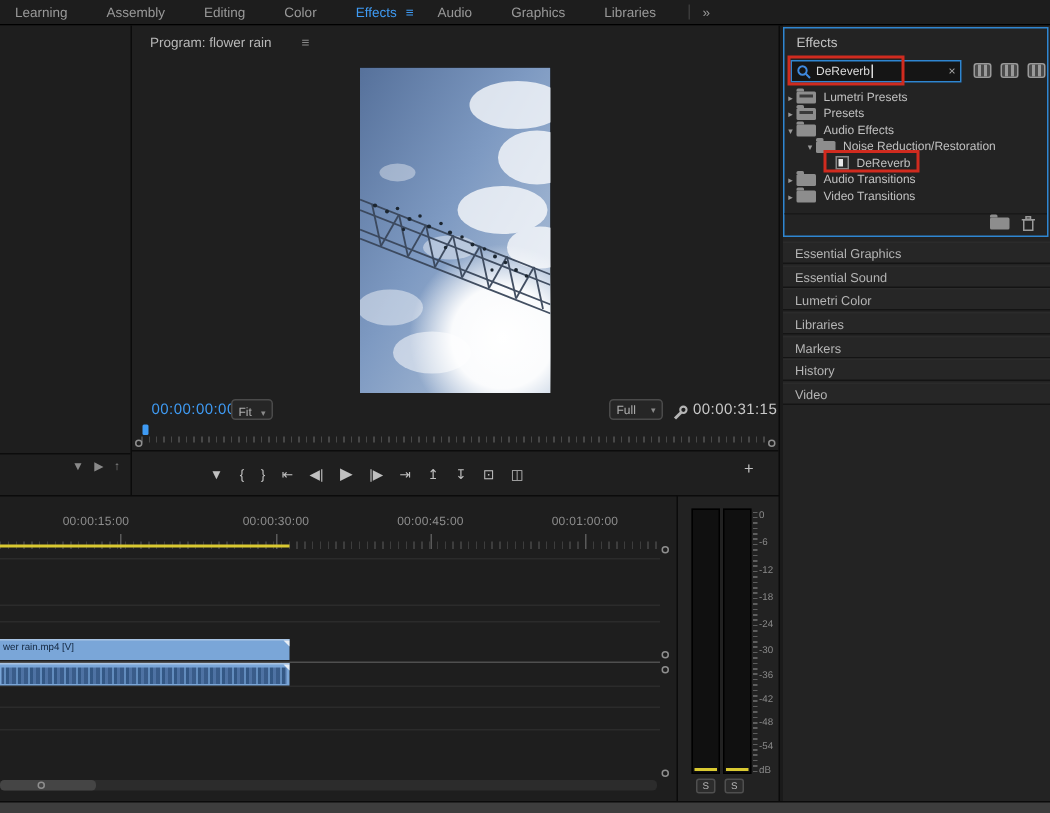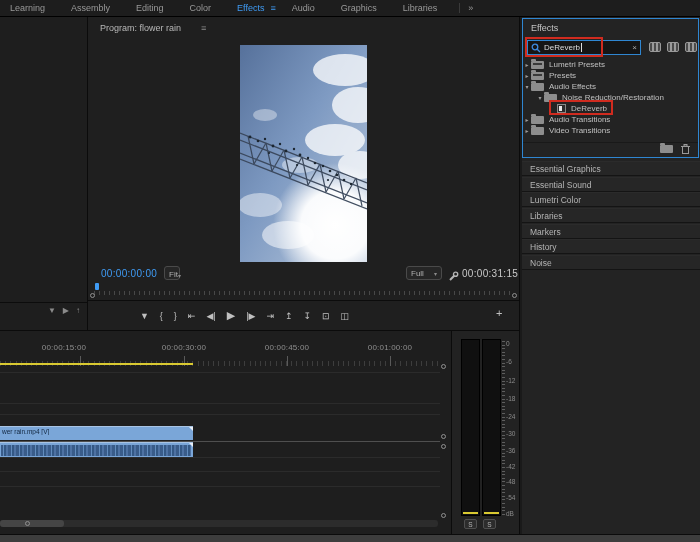--- a/index.html
+++ b/index.html
@@ -23,21 +23,21 @@
 
   
   .program { position:absolute; left:88px; top:17px; width:432px; height:313px; background:#1f1f1f; border-right:1px solid #0b0b0b; }
   .prog-header { position:absolute; left:12px; top:6px; display:flex; align-items:center; gap:20px; }
   .prog-title { font-size:9px; color:#b8b8b8; }
   .prog-menu { font-size:9px; color:#8a8a8a; }
   .video { position:absolute; left:152px; top:28px; width:127px; height:217px; background:#000; }
   .tc-row { position:absolute; left:0; top:248px; width:100%; height:18px; }
   .tc-cur { position:absolute; left:13px; top:3px; font-size:10px; color:#3f9bf4; letter-spacing:.3px; }
   .dd { position:absolute; top:1px; height:14px; border:1px solid #4a4a4a; border-radius:3px; background:#262626; font-size:8px; color:#b0b0b0; display:flex; align-items:center; justify-content:space-between; padding:0 4px; }
-  .dd-fit { left:76px; width:16px;align-items:flex-end; }
+  .dd-fit { left:66px; width:28px;align-items:flex-end; }
   .dd-full { left:318px; width:36px; }
   .wrench { position:absolute; left:360px; top:3px; }
   .tc-dur { position:absolute; left:374px; top:3px; font-size:10px; color:#c9c9c9; letter-spacing:.3px; }
   .mini-ruler { position:absolute; left:6px; top:268px; width:420px; height:10px;
      background:repeating-linear-gradient(90deg,#474747 0 1px,transparent 1px 5px); background-size:100% 4px; background-position:0 100%; background-repeat:no-repeat; }
   .playhead { position:absolute; left:7px; top:266px; width:4px; height:7px; background:#3f9bf4; border-radius:1px; }
   .knob { position:absolute; width:5px; height:5px; border:1px solid #8f8f8f; border-radius:50%; background:transparent; }
   .transport { position:absolute; left:0; top:283px; width:100%; height:30px; border-top:1px solid #0c0c0c; display:flex; align-items:center; justify-content:center; gap:11px; padding-right:118px; }
   .transport span { font-size:9px; color:#c0c0c0; }
   .transport .play { font-size:11px; }
@@ -385,18 +385,18 @@
     <div class="side-hdr" style="top:191px">
         <span>Libraries</span>
       </div>
     <div class="side-hdr" style="top:207px">
         <span>Markers</span>
       </div>
     <div class="side-hdr" style="top:222px">
         <span>History</span>
       </div>
     <div class="side-hdr" style="top:238px">
-        <span>Noise</span>
+        <span>Video</span>
       </div>
   </div>
 
   <div class="bottom-strip"></div>
 </div>
 
 </body></html>

